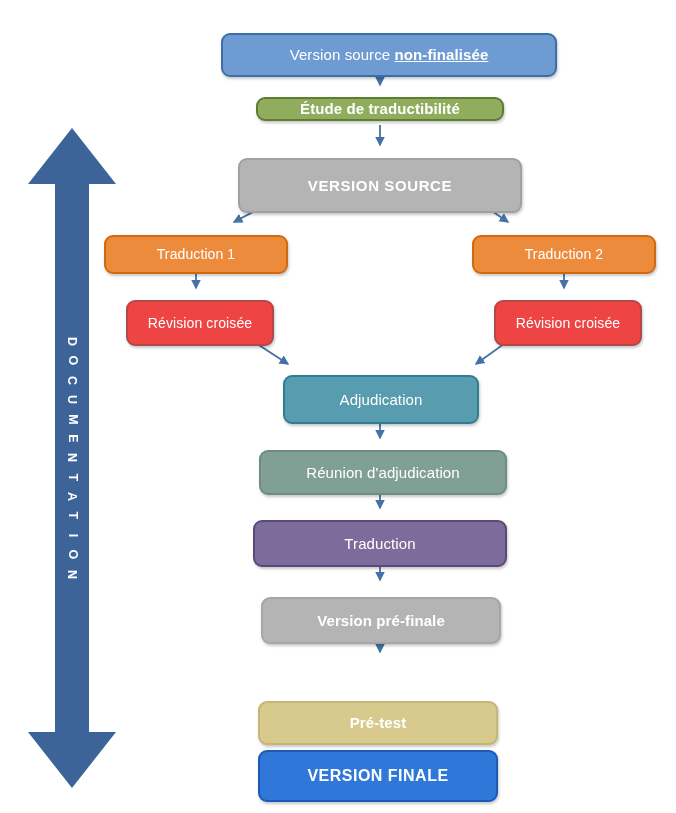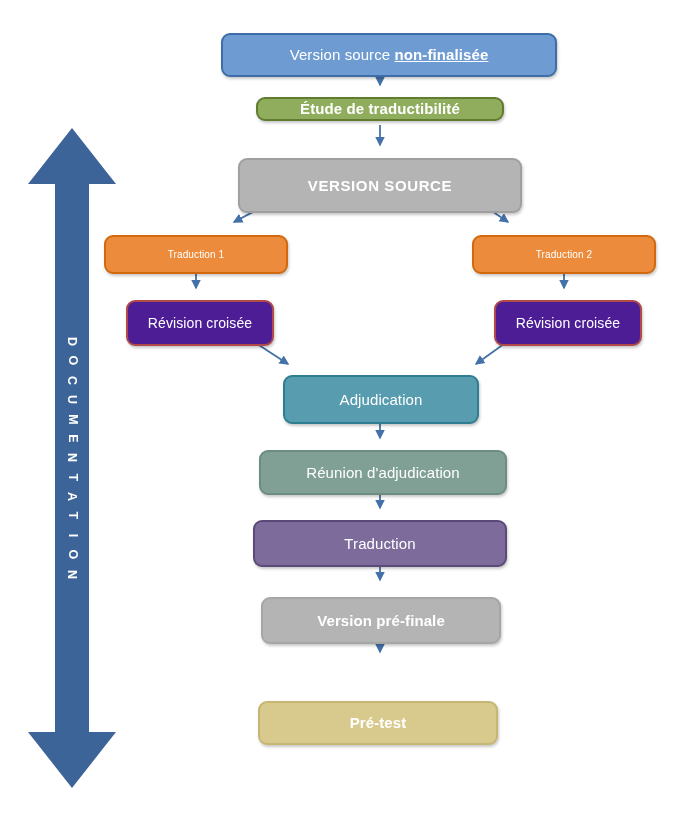--- a/index.html
+++ b/index.html
@@ -33,22 +33,22 @@
     box-shadow: 1px 2px 3px rgba(0,0,0,0.22);
     user-select: none;
     margin-top: 11px;
   }
   .node .label { display: block; padding: 0 6px; }
 
   
   .n-source-draft { background: #6e9bd2; border-color: #3d6ea8; font-size: 15px; }
   .n-feasibility  { background: #8fad5c; border-color: #5f7c31; font-size: 15px; }
   .n-version-src  { background: #b4b4b4; border-color: #a0a0a0; font-size: 15px; font-weight: bold; letter-spacing: 0.6px; }
-  .n-trad         { background: #ec8b3c; border-color: #d2690c; font-size: 10px; }
-  .n-revision     { background: #4c1d95; border-color: #b04a4a; font-size: 14px; }
+  .n-trad         { background: #ec8b3c; border-color: #d2690c; font-size: 14px; }
+  .n-revision     { background: #ef4444; border-color: #b04a4a; font-size: 14px; }
   .n-adjudication { background: #589cb0; border-color: #2f7d92; font-size: 15px; text-align: right; }
   .n-reunion      { background: #80a096; border-color: #6d8d82; font-size: 15px; }
   .n-relecture    { background: #7d6b9c; border-color: #5b4a79; font-size: 15px; }
   .n-prefinale    { background: #b4b4b4; border-color: #a6a6a6; font-size: 15px; font-weight: bold; }
   .n-pretest      { background: #d8ca8c; border-color: #c6b673; font-size: 15px; font-weight: bold; }
   .n-finale       { background: #2f77d8; border-color: #1c5bb5; font-size: 16px; font-weight: bold; letter-spacing: 0.5px; }
 
   .underline-strong { font-weight: bold; text-decoration: underline; }
 
   
@@ -178,14 +178,17 @@
   </div>
 
   <div class="node n-prefinale" style="left:261px; top:586px; width:240px; height:47px;">
     <span class="label">Version pré-finale</span>
   </div>
 
   <div class="node n-pretest" style="left:258px; top:690px; width:240px; height:44px;">
     <span class="label">Pré-test</span>
   </div>
 
+  <div class="node n-finale" style="left:258px; top:739px; width:240px; height:52px;">
+    <span class="label">VERSION FINALE</span>
+  </div>
 
 </div>
 
 </body></html>

